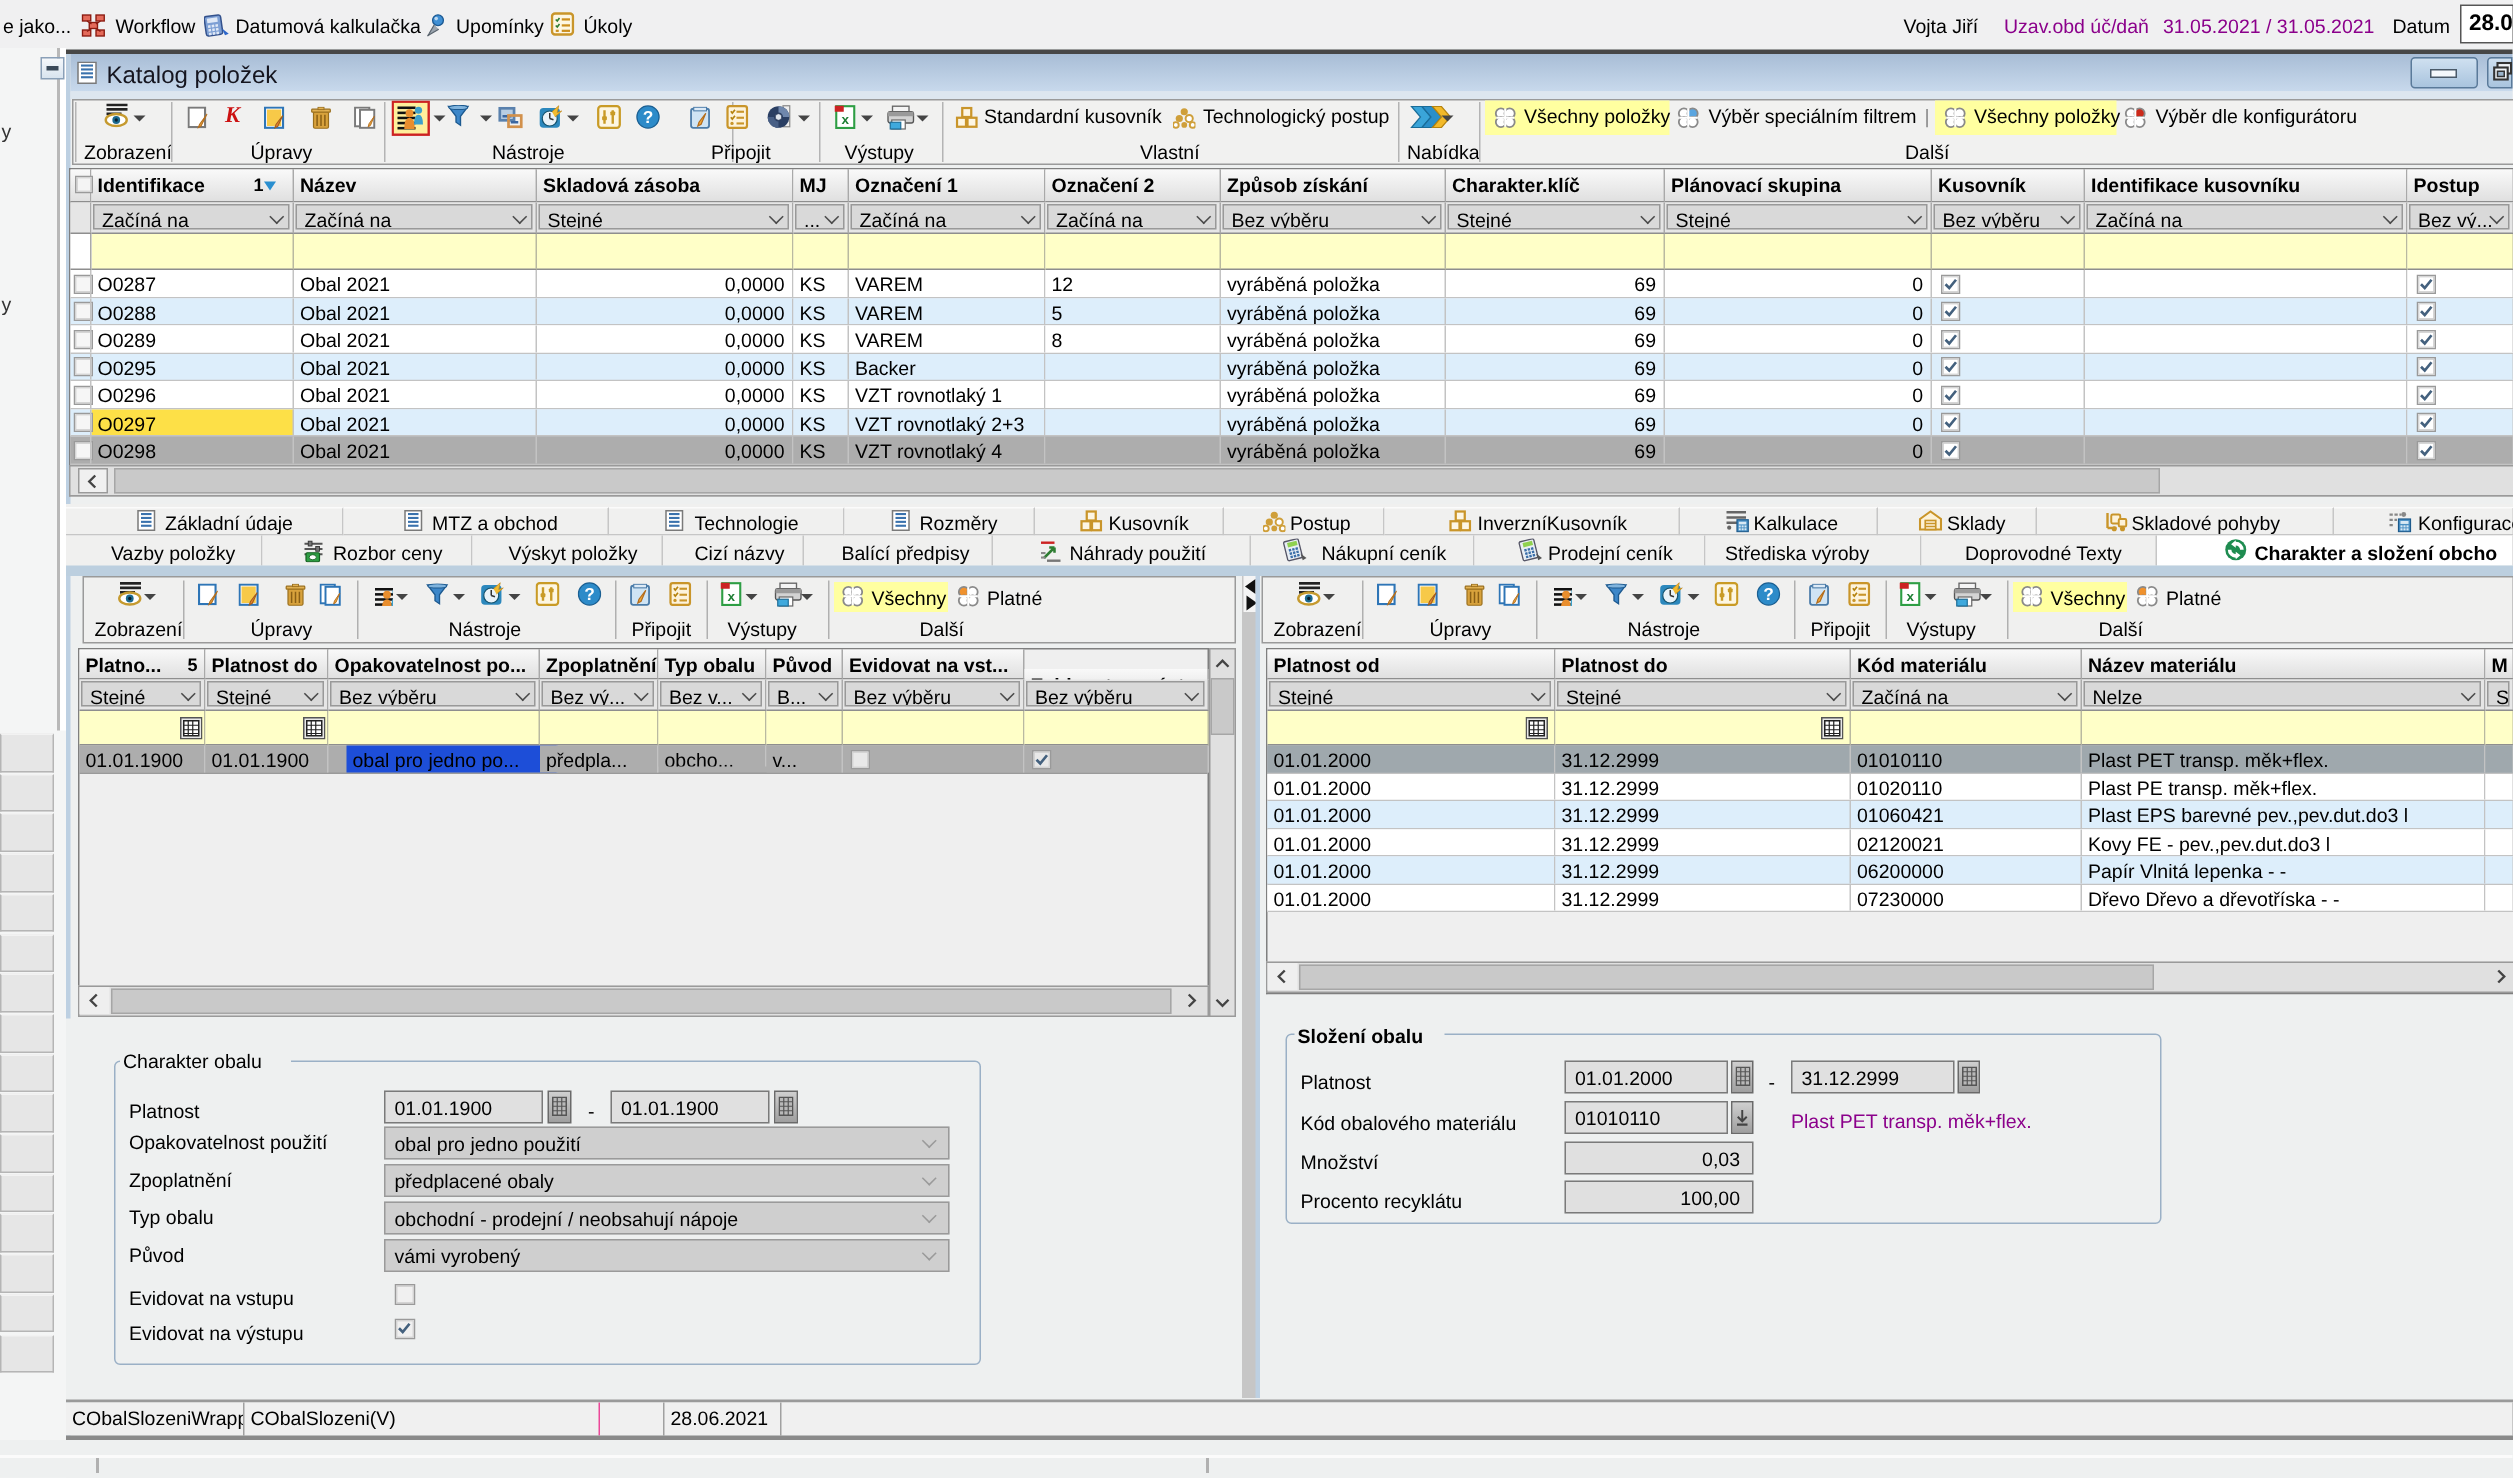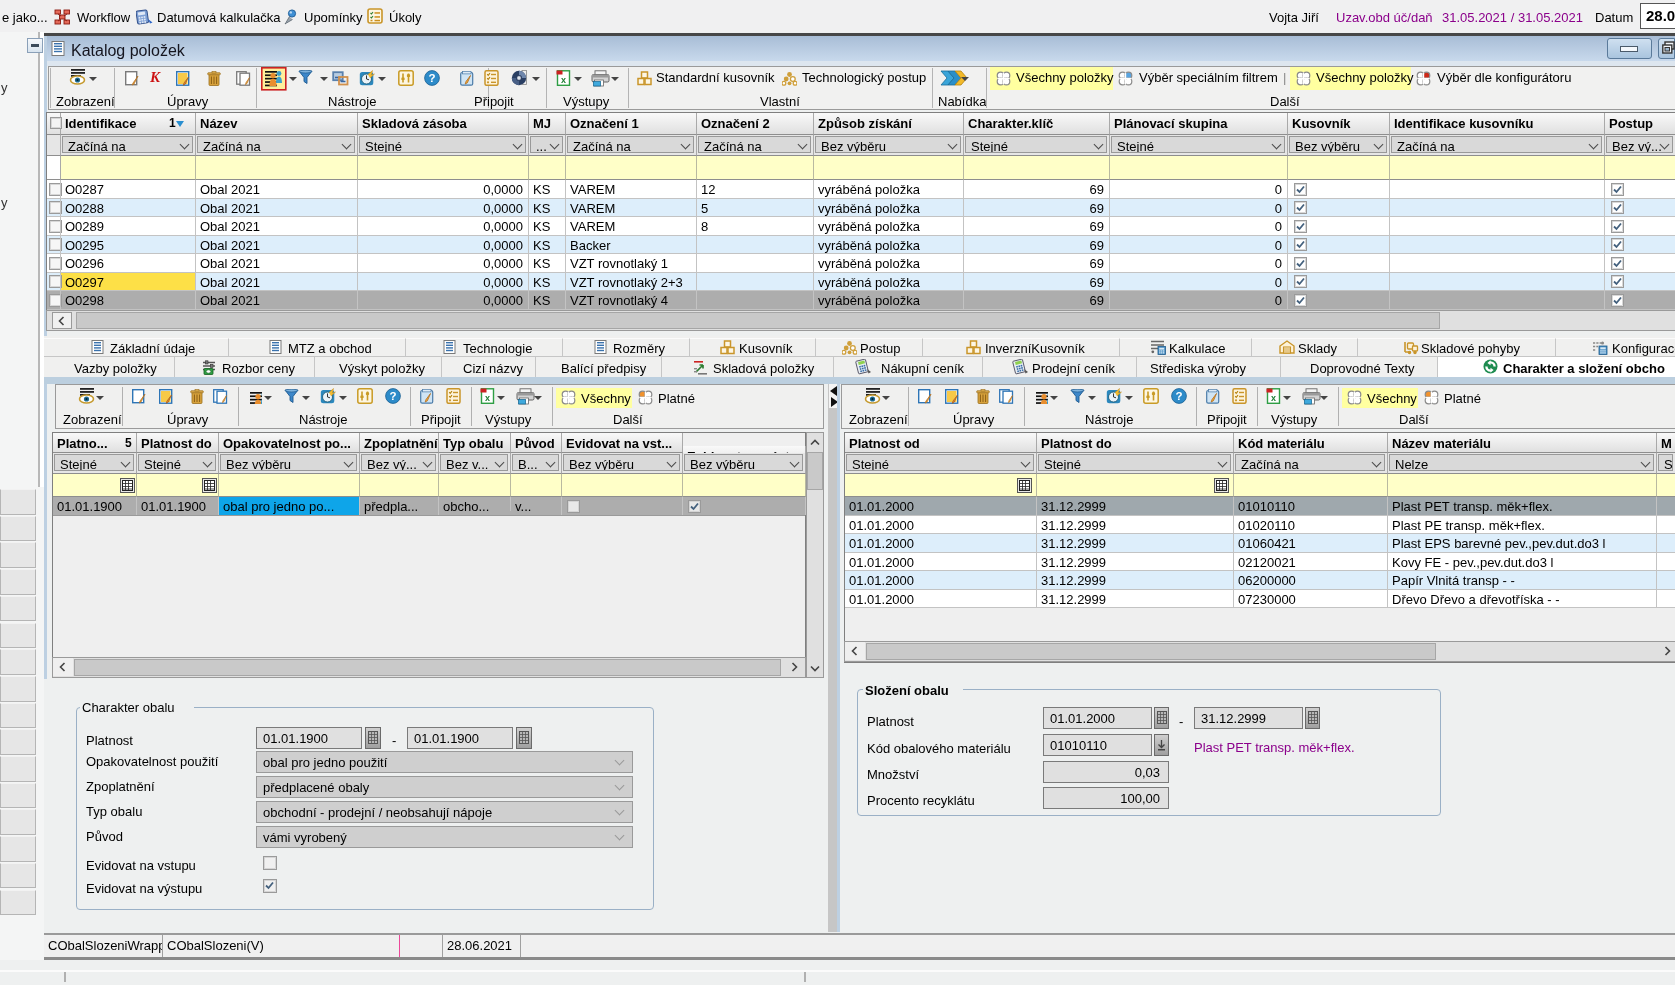--- a/index.html
+++ b/index.html
@@ -707,21 +707,21 @@
 <div class="ab tx" style="left:339px;top:361px;">Výskyt položky</div>
 <div class="ab tx" style="left:463px;top:361px;">Cizí názvy</div>
 <div class="ab tx" style="left:561px;top:361px;">Balící předpisy</div>
 <svg class="ab" style="left:693px;top:359px;" width="16" height="16" viewBox="0 0 16 16">
     <rect x="1" y="2" width="9" height="1.6" fill="#cc2222"></rect>
     <path d="M3 13 L10 6 M10 6 L10 9.5 M10 6 L6.5 6" stroke="#2e7d32" stroke-width="1.7" fill="none"></path>
     <rect x="1" y="9" width="3" height="1.4" fill="#888"></rect>
     <rect x="1" y="12" width="3" height="1.4" fill="#888"></rect>
     <rect x="5" y="14" width="9" height="1.6" fill="#777"></rect>
   </svg>
-<div class="ab tx" style="left:713px;top:361px;">Skladová položky</div>
+<div class="ab tx" style="left:713px;top:361px;">Náhrady použití</div>
 <svg class="ab" style="left:855px;top:359px;" width="17" height="16" viewBox="0 0 17 16">
     <rect x="2" y="1" width="10" height="13" rx="1" fill="#e8eef4" stroke="#556" stroke-width="0.9" transform="rotate(-14 7 7.5)"></rect>
     <rect x="4.2" y="2.2" width="6.5" height="3" fill="#8fd14f" transform="rotate(-14 7 7.5)"></rect>
     <rect x="4.2" y="6.5" width="1.6" height="1.6" fill="#3a6ea8" transform="rotate(-14 7 7.5)"></rect>
     <rect x="4.2" y="8.8" width="1.6" height="1.6" fill="#3a6ea8" transform="rotate(-14 7 7.5)"></rect>
     <rect x="4.2" y="11.1" width="1.6" height="1.6" fill="#3a6ea8" transform="rotate(-14 7 7.5)"></rect>
     <rect x="6.5" y="6.5" width="1.6" height="1.6" fill="#3a6ea8" transform="rotate(-14 7 7.5)"></rect>
     <rect x="6.5" y="8.8" width="1.6" height="1.6" fill="#3a6ea8" transform="rotate(-14 7 7.5)"></rect>
     <rect x="6.5" y="11.1" width="1.6" height="1.6" fill="#3a6ea8" transform="rotate(-14 7 7.5)"></rect>
     <rect x="8.8" y="6.5" width="1.6" height="1.6" fill="#3a6ea8" transform="rotate(-14 7 7.5)"></rect>
@@ -1059,21 +1059,21 @@
     <path d="M2.5 5.5 H12.5 M5.5 2.5 V12.5 M8.5 2.5 V12.5 M2.5 8.5 H12.5 M2.5 11 H12.5" stroke="#222" stroke-width="0.8"></path>
   </svg>
 <svg class="ab" style="left:202px;top:478px;" width="15" height="15" viewBox="0 0 15 15">
     <rect x="0.5" y="0.5" width="14" height="14" fill="#e8e8e8" stroke="#555" stroke-width="1"></rect>
     <rect x="2.5" y="2.5" width="10" height="10" fill="#fff" stroke="#222" stroke-width="1"></rect>
     <path d="M2.5 5.5 H12.5 M5.5 2.5 V12.5 M8.5 2.5 V12.5 M2.5 8.5 H12.5 M2.5 11 H12.5" stroke="#222" stroke-width="0.8"></path>
   </svg>
 <div class="ab" style="left:53px;top:497px;width:752px;height:19px;background:#adadad;border-bottom:1px solid #9a9a9a"></div>
 <div class="ab dcell" style="left:53px;top:497px;width:84px;height:18px;background:#adadad">01.01.1900</div>
 <div class="ab dcell" style="left:137px;top:497px;width:82px;height:18px;background:#adadad">01.01.1900</div>
-<div class="ab dcell" style="left:219px;top:497px;width:141px;height:18px;background:#0ea5e9">obal pro jedno po...</div>
+<div class="ab dcell" style="left:231px;top:497px;width:141px;height:18px;background:#1d4ed8">obal pro jedno po...</div>
 <div class="ab dcell" style="left:360px;top:497px;width:79px;height:18px;background:#adadad">předpla...</div>
 <div class="ab dcell" style="left:439px;top:497px;width:72px;height:14px;background:#adadad">obcho...</div>
 <div class="ab dcell" style="left:511px;top:497px;width:51px;height:18px;background:#adadad">v...</div>
 <div class="ab dcell" style="left:562px;top:497px;width:121px;height:18px;background:#adadad"></div>
 <div class="ab dcell" style="left:683px;top:497px;width:123px;height:18px;background:#adadad"></div>
 <svg class="ab" style="left:567px;top:499.5px;" width="13" height="13" viewBox="0 0 13 13">
     <rect x="0.5" y="0.5" width="12" height="12" fill="#e8e8e8" stroke="#9a9a9a"></rect>
     <rect x="1.5" y="1.5" width="10" height="10" fill="#e8e8e8" stroke="#cfcfcf" stroke-width="0.8"></rect>
   </svg>
 <svg class="ab" style="left:688px;top:499.5px;" width="13" height="13" viewBox="0 0 13 13">
@@ -1159,21 +1159,21 @@
 <div class="ab" style="left:845px;top:552.5px;width:831px;height:18.5px;background:#fff;border-bottom:1px solid #c3c3c3"></div>
 <div class="ab dcell" style="left:845px;top:552.5px;width:192px;height:17.5px;background:#fff">01.01.2000</div>
 <div class="ab dcell" style="left:1037px;top:552.5px;width:197px;height:17.5px;background:#fff">31.12.2999</div>
 <div class="ab dcell" style="left:1234px;top:552.5px;width:154px;height:17.5px;background:#fff">02120021</div>
 <div class="ab dcell" style="left:1388px;top:552.5px;width:269px;height:17.5px;background:#fff">Kovy FE - pev.,pev.dut.do3 l</div>
 <div class="ab dcell" style="left:1657px;top:552.5px;width:19px;height:17.5px;background:#fff"></div>
 <div class="ab" style="left:845px;top:571.0px;width:831px;height:18.5px;background:#ddeefb;border-bottom:1px solid #c3c3c3"></div>
 <div class="ab dcell" style="left:845px;top:571.0px;width:192px;height:17.5px;background:#ddeefb">01.01.2000</div>
 <div class="ab dcell" style="left:1037px;top:571.0px;width:197px;height:17.5px;background:#ddeefb">31.12.2999</div>
 <div class="ab dcell" style="left:1234px;top:571.0px;width:154px;height:17.5px;background:#ddeefb">06200000</div>
-<div class="ab dcell" style="left:1388px;top:571.0px;width:269px;height:17.5px;background:#ddeefb">Papír Vlnitá transp - -</div>
+<div class="ab dcell" style="left:1388px;top:571.0px;width:269px;height:17.5px;background:#ddeefb">Papír Vlnitá lepenka - -</div>
 <div class="ab dcell" style="left:1657px;top:571.0px;width:19px;height:17.5px;background:#ddeefb"></div>
 <div class="ab" style="left:845px;top:589.5px;width:831px;height:18.5px;background:#fff;border-bottom:1px solid #c3c3c3"></div>
 <div class="ab dcell" style="left:845px;top:589.5px;width:192px;height:17.5px;background:#fff">01.01.2000</div>
 <div class="ab dcell" style="left:1037px;top:589.5px;width:197px;height:17.5px;background:#fff">31.12.2999</div>
 <div class="ab dcell" style="left:1234px;top:589.5px;width:154px;height:17.5px;background:#fff">07230000</div>
 <div class="ab dcell" style="left:1388px;top:589.5px;width:269px;height:17.5px;background:#fff">Dřevo Dřevo a dřevotříska - -</div>
 <div class="ab dcell" style="left:1657px;top:589.5px;width:19px;height:17.5px;background:#fff"></div>
 <div class="ab" style="left:844px;top:641px;width:832px;height:21px;background:#e0e0e0;border:1px solid #9a9a9a;border-right:none"></div>
 <div class="ab" style="left:845px;top:642px;width:20px;height:18px;background:#efefef"></div>
 <svg class="ab" style="left:850px;top:646px;" width="10" height="10" viewBox="0 0 10 10">

